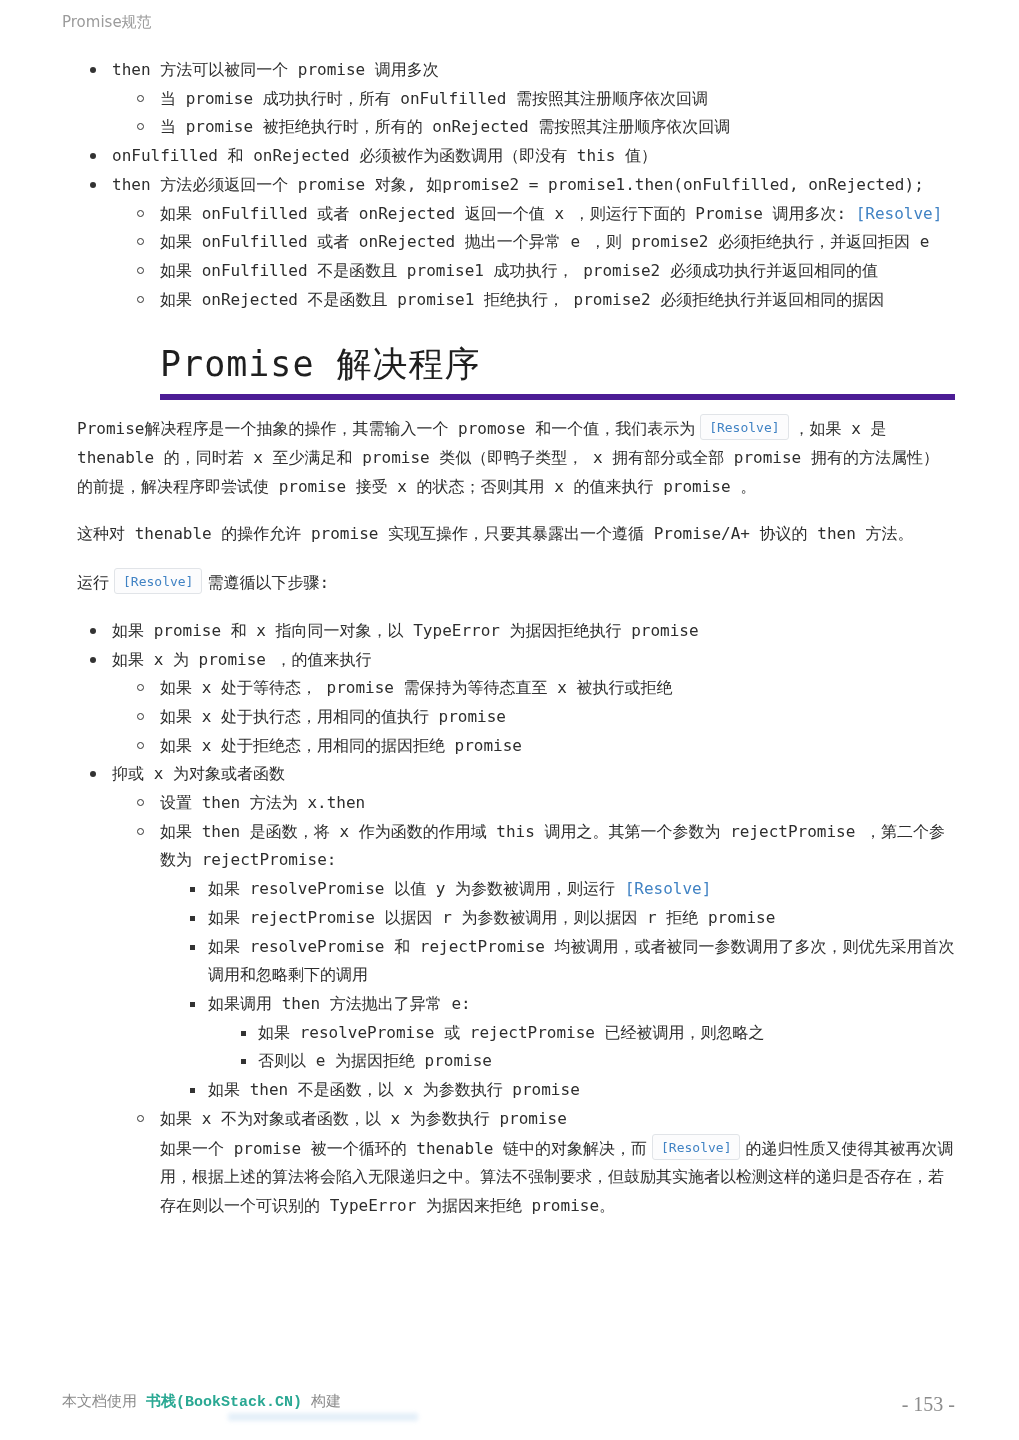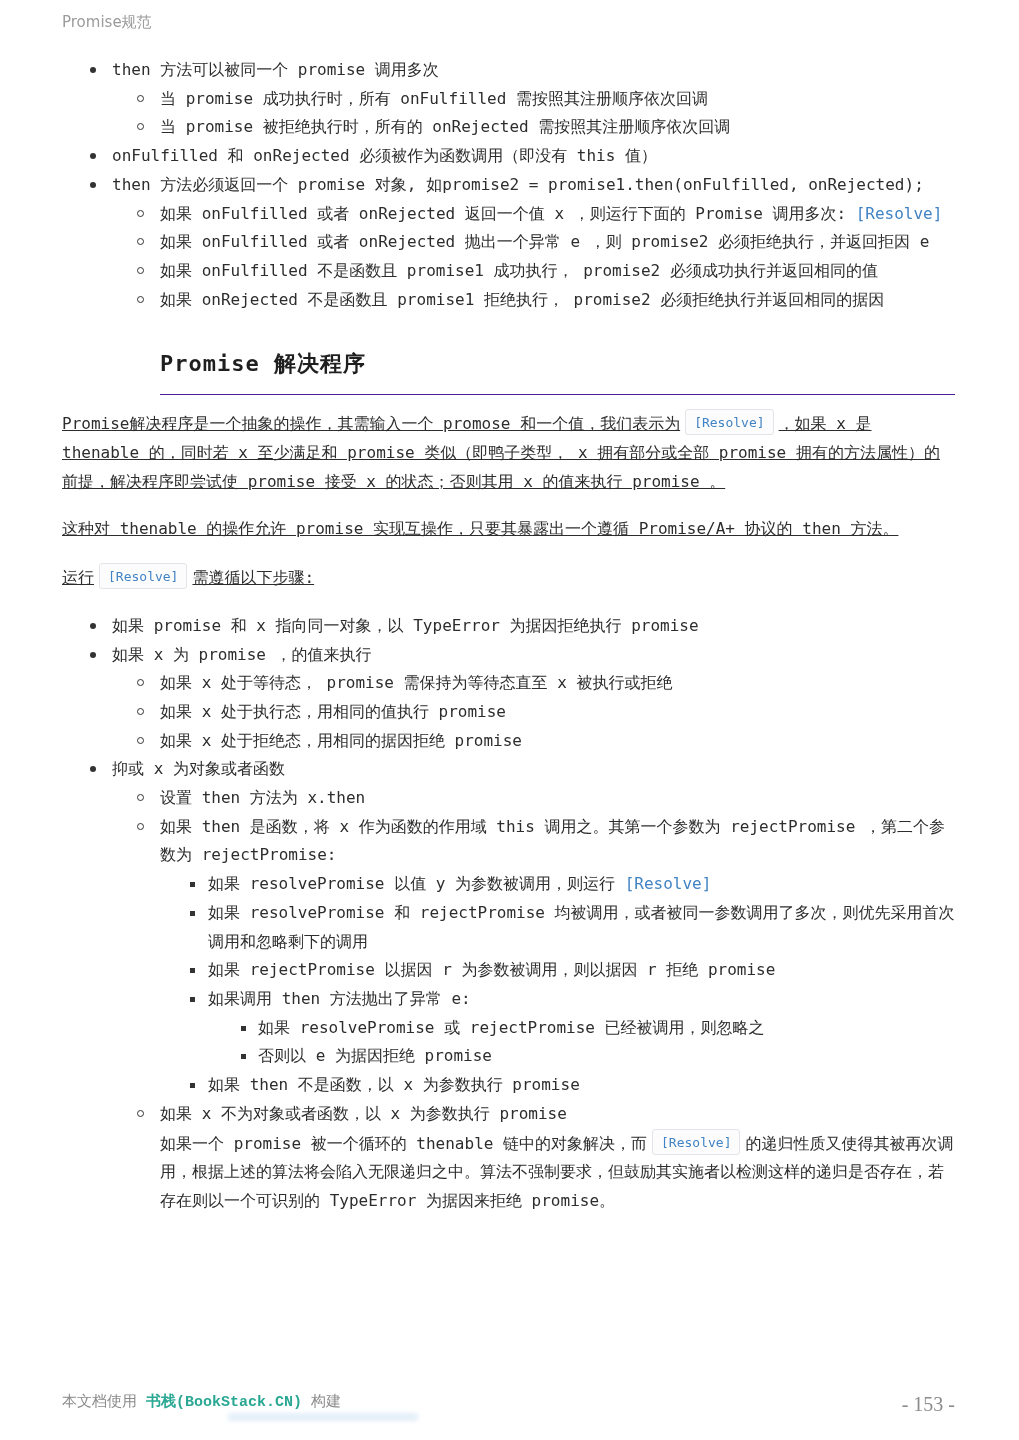--- a/index.html
+++ b/index.html
@@ -34,25 +34,25 @@
     content:""; position:absolute; left:30px; top:12px;
     width:5px; height:5px; background:#333;
   }
   li.d4 { padding-left:50px; }
   li.d4::before {
     content:""; position:absolute; left:33px; top:12px;
     width:5px; height:5px; background:#333;
   }
   h1.section-title {
     margin:32px 0 0 98px; padding-bottom:12px;
-    border-bottom:1px solid #4c1d95;
-    font-size:22px; line-height:36px; font-weight:700; color:#1f1f1f;
+    border-bottom:6px solid #4c1d95;
+    font-size:35px; line-height:36px; font-weight:400; color:#1f1f1f;
     letter-spacing:1px;
   }
-  .content p { margin:19px 0;text-decoration:underline; }
+  .content p { margin:19px 15px; }
   .content p.first { margin-top:14px; }
   ul.steps { margin-top:18px; }
   a.lnk { color:#4183c4; text-decoration:none; cursor:pointer; }
   .codebox {
     display:inline-block; font-size:13px; line-height:13px;
     padding:6px 8px 5px 8px; margin:0 5px;
     border:1px solid #e1e4e8; border-radius:3px;
     background:#fcfcfd; color:#4183c4; vertical-align:2px;
     cursor:pointer;
   }
@@ -152,24 +152,24 @@
           <li class="d2">
             <span>设置 then 方法为 x.then</span>
           </li>
           <li class="d2">
             <span>如果 then 是函数，将 x 作为函数的作用域 this 调用之。其第一个参数为 rejectPromise ，第二个参数为 rejectPromise:</span>
             <ul>
               <li class="d3">
                 <span>如果 resolvePromise 以值 y 为参数被调用，则运行 </span><a class="lnk">[Resolve]</a>
               </li>
               <li class="d3">
+                <span>如果 rejectPromise 以据因 r 为参数被调用，则以据因 r 拒绝 promise</span>
+              </li>
+              <li class="d3">
                 <span>如果 resolvePromise 和 rejectPromise 均被调用，或者被同一参数调用了多次，则优先采用首次调用和忽略剩下的调用</span>
-              </li>
-              <li class="d3">
-                <span>如果 rejectPromise 以据因 r 为参数被调用，则以据因 r 拒绝 promise</span>
               </li>
               <li class="d3">
                 <span>如果调用 then 方法抛出了异常 e:</span>
                 <ul>
                   <li class="d4">
                     <span>如果 resolvePromise 或 rejectPromise 已经被调用，则忽略之</span>
                   </li>
                   <li class="d4">
                     <span>否则以 e 为据因拒绝 promise</span>
                   </li>

